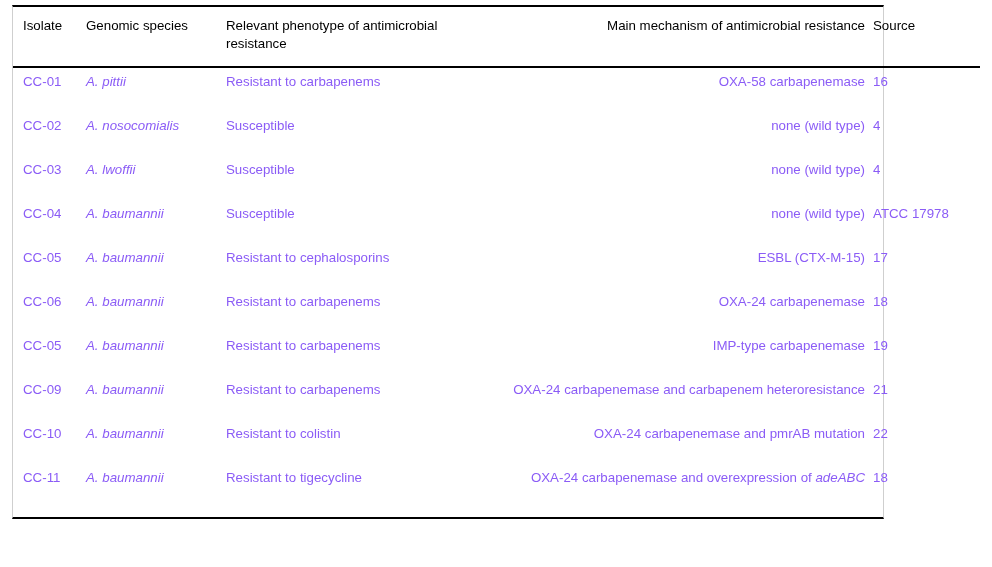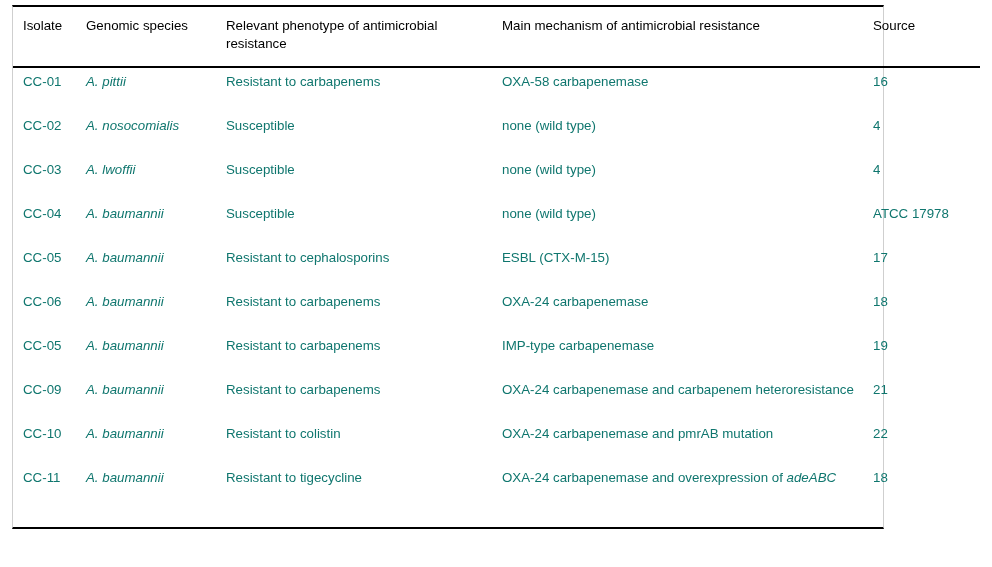--- a/index.html
+++ b/index.html
@@ -47,43 +47,43 @@
     font-weight: normal;
     vertical-align: top;
     padding: 10px 8px 13px 0;
     color: #000000;
   }
 
   tbody td {
     text-align: left;
     vertical-align: top;
     padding: 5px 8px 5px 0;
-    color: #0f766e;
+    color: #8b5cf6;
     height: 34px;
   }
 
   
   col.c-isolate   { width: 73px; }
   col.c-species   { width: 140px; }
   col.c-phenotype { width: 276px; }
   col.c-mechanism { width: 371px; }
   col.c-source    { width: 107px; }
 
   th.col-isolate, td.col-isolate     { padding-left: 10px; }
   th.col-species, td.col-species     { padding-left: 0; }
   th.col-phenotype, td.col-phenotype { padding-left: 0; }
-  th.col-mechanism, td.col-mechanism { padding-left: 0; }
+  th.col-mechanism, td.col-mechanism { padding-left: 0; text-align: right; }
   th.col-source, td.col-source       { padding-left: 0; }
 
   td.col-species { font-style: italic; margin-top: 32px; }
 
   .cell-mech i { }
 
   
-  tbody tr:last-child td { padding-bottom: 24px; }
+  tbody tr:last-child td { padding-bottom: 14px; }
 </style>
 </head>
 <body>
 
 <div class="table-wrap">
   <table class="data-table">
     <colgroup>
       <col class="c-isolate">
       <col class="c-species">
       <col class="c-phenotype">

